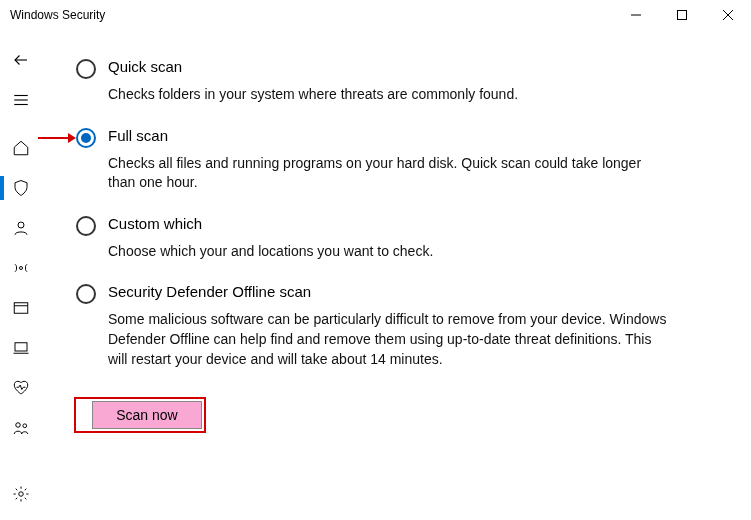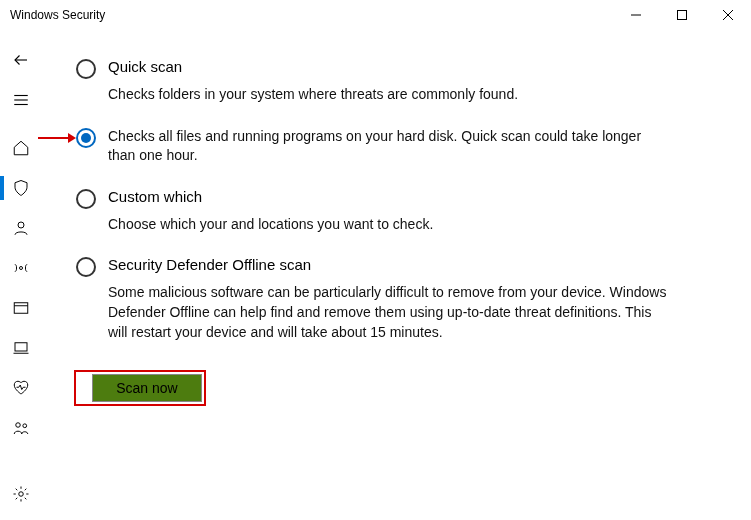--- a/index.html
+++ b/index.html
@@ -100,21 +100,21 @@
   .arrow-annot {
     position: absolute;
     left: -38px;
     top: 4px;
   }
   .scan-btn {
     display: inline-block;
     width: 110px;
     padding: 5px 0;
     text-align: center;
-    background: #4d7c0f;
+    background: #f9a8d4;
     border: 1px solid #888;
     font-size: 14px;
     margin-left: 14px;
   }
   .scan-highlight {
     display: inline-block;
     border: 2px solid #d40000;
     padding: 2px;
     margin-top: 6px;
   }
@@ -231,41 +231,42 @@
       <div class="arrow-annot">
         <svg width="40" height="14">
             <line x1="2" y1="7" x2="32" y2="7" stroke="#d40000" stroke-width="2"></line>
             <polygon points="32,2 40,7 32,12" fill="#d40000"></polygon>
           </svg>
       </div>
       <div class="radio-wrap">
           <div class="radio selected"></div>
         </div>
       <div class="option-body">
+        <div class="option-label">Full scan</div>
         <div class="option-desc">Checks all files and running programs on your hard disk. Quick scan could take longer than one hour.</div>
       </div>
     </div>
 
     <div class="option">
       <div class="radio-wrap">
           <div class="radio"></div>
         </div>
       <div class="option-body">
         <div class="option-label">Custom which</div>
         <div class="option-desc">Choose which your and locations you want to check.</div>
       </div>
     </div>
 
     <div class="option">
       <div class="radio-wrap">
           <div class="radio"></div>
         </div>
       <div class="option-body">
         <div class="option-label">Security Defender Offline scan</div>
-        <div class="option-desc">Some malicious software can be particularly difficult to remove from your device. Windows Defender Offline can help find and remove them using up-to-date threat definitions. This will restart your device and will take about 15 minutes.</div>
+        <div class="option-desc">Some malicious software can be particularly difficult to remove from your device. Windows Defender Offline can help find and remove them using up-to-date threat definitions. This will restart your device and will take about 14 minutes.</div>
       </div>
     </div>
 
     <span class="scan-highlight">
       <span class="scan-btn">Scan now</span>
     </span>
 
   </div>
 </div>
 

